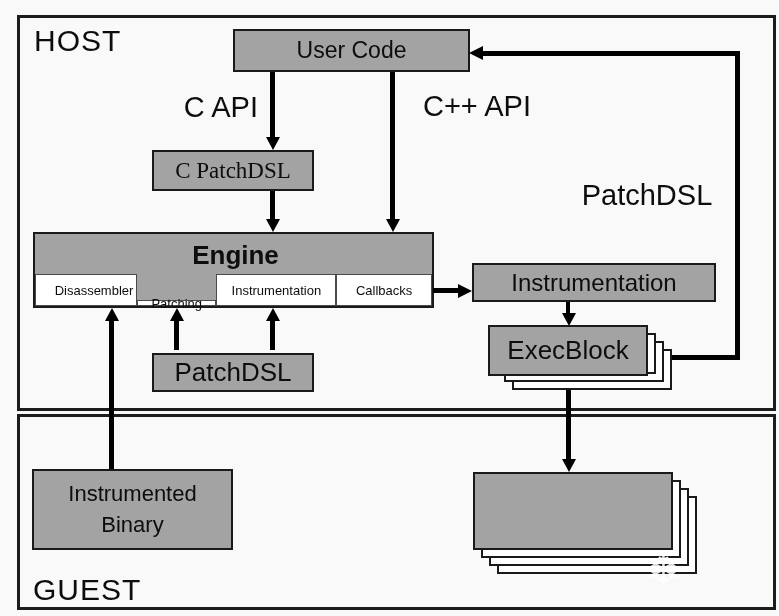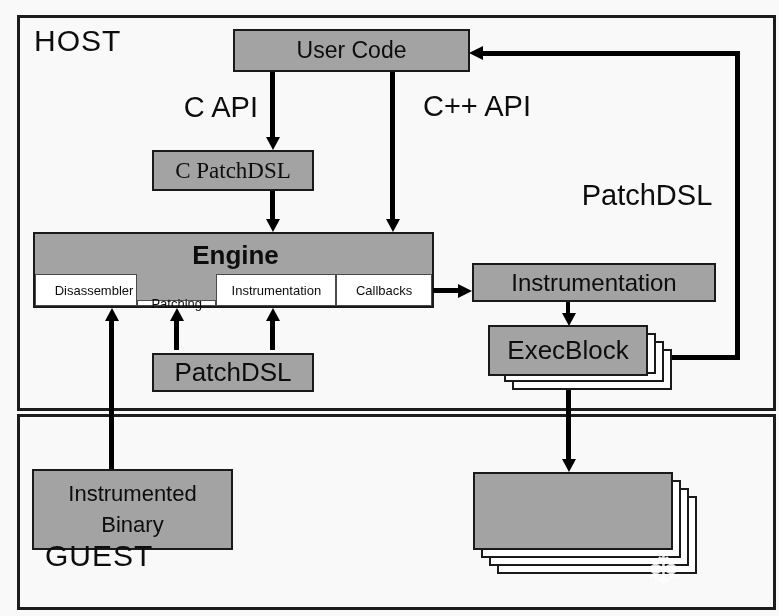--- a/index.html
+++ b/index.html
@@ -11,21 +11,21 @@
   }
   .region {
     position:absolute; border:3px solid #1c1c1c; background:transparent; z-index:0;
   }
   #host-box  { left:17px; top:15px;  width:753px; height:390px; }
   #guest-box { left:17px; top:414px; width:753px; height:190px; }
   .region-label {
     position:absolute; font-size:30px; letter-spacing:1px; z-index:3;
   }
   #host-label  { left:34px; top:24px; }
-  #guest-label { left:33px; top:539px;margin-left:12px; }
+  #guest-label { left:33px; top:573px; }
 
   .box {
     position:absolute; background:#a3a3a3; border:2px solid #1a1a1a;
     display:flex; align-items:center; justify-content:center;
     box-sizing:border-box; z-index:2; text-align:center;
   }
   #user-code { left:233px; top:29px;  width:237px; height:43px; font-size:23px; }
   #c-wrapper { left:152px; top:150px; width:162px; height:41px; font-size:23px;
                font-family:"Liberation Serif", serif; }
   #engine    { left:33px;  top:232px; width:401px; height:76px; display:block; }

